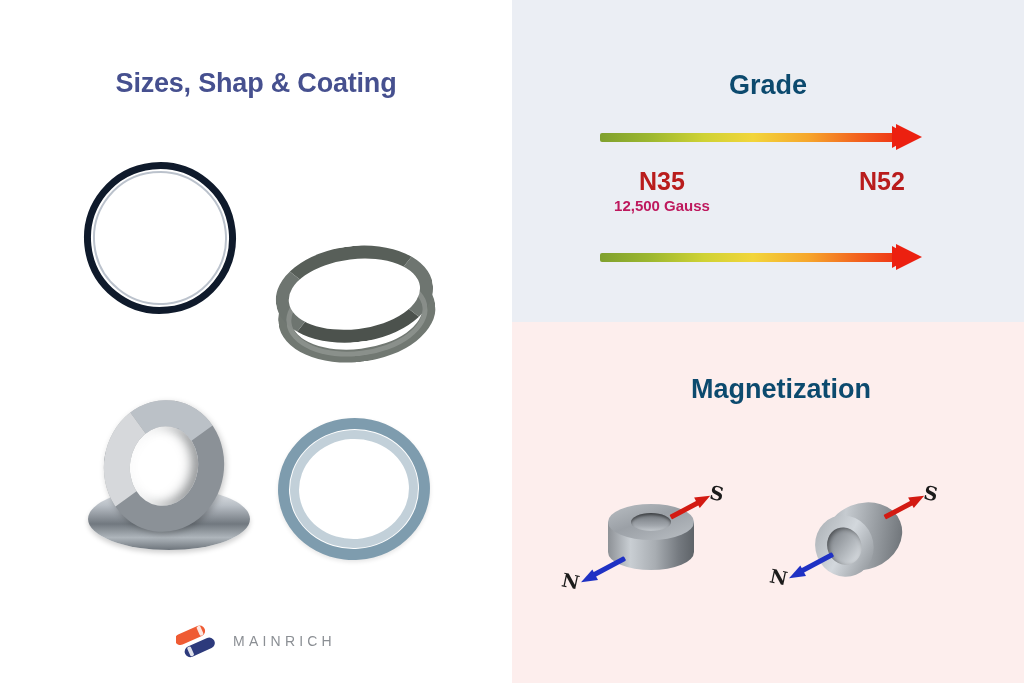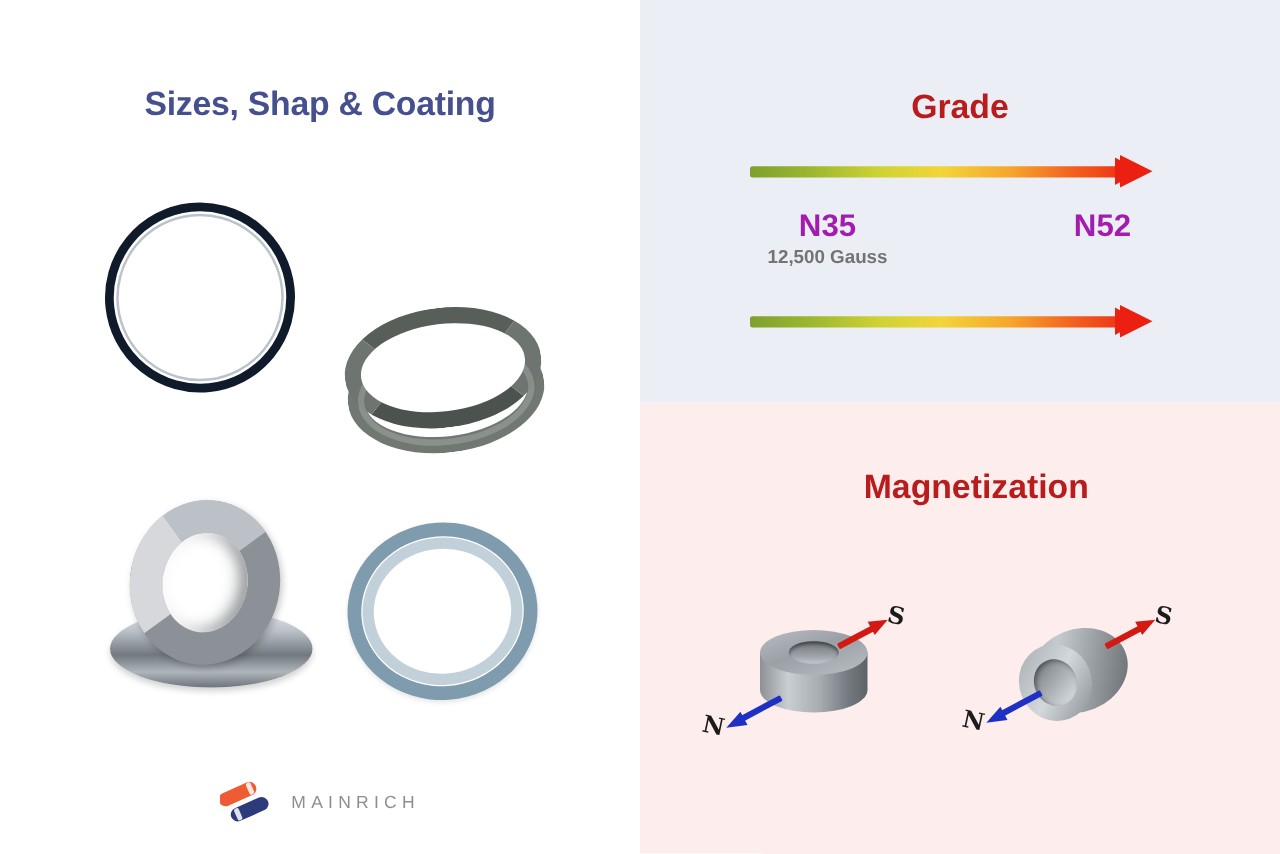--- a/index.html
+++ b/index.html
@@ -220,21 +220,21 @@
     position: absolute;
     top: 322px; left: 0;
     width: 512px; height: 361px;
     background: #fdeeed;
   }
   .section-title {
     width: 512px;
     text-align: center;
     font-size: 27px;
     font-weight: bold;
-    color: #b91c1c;
+    color: #0c4a6e;
   }
   .grade-title { position: absolute; top: 70px; left: 0; }
   .mag-title   { position: absolute; top: 52px; left: 13px; }
 
   
   .grad-arrow {
     position: absolute;
     left: 88px;
     width: 340px;
     height: 26px;
@@ -281,27 +281,27 @@
     top: 168px;
     left: 60px;
     width: 400px;
     display: flex;
     justify-content: space-between;
   }
   .grade-item { text-align: center; width: 180px; }
   .grade-name {
     font-size: 25px;
     font-weight: bold;
-    color: #a21caf;
+    color: #b91c1c;
     line-height: 1.05;
   }
   .grade-gauss {
     font-size: 15px;
     font-weight: bold;
-    color: #737373;
+    color: #be185d;
     margin-top: 3px;
   }
 
   
   .magnet-figs {
     position: absolute;
     top: 140px;
     left: 0;
     width: 512px;
     height: 180px;

